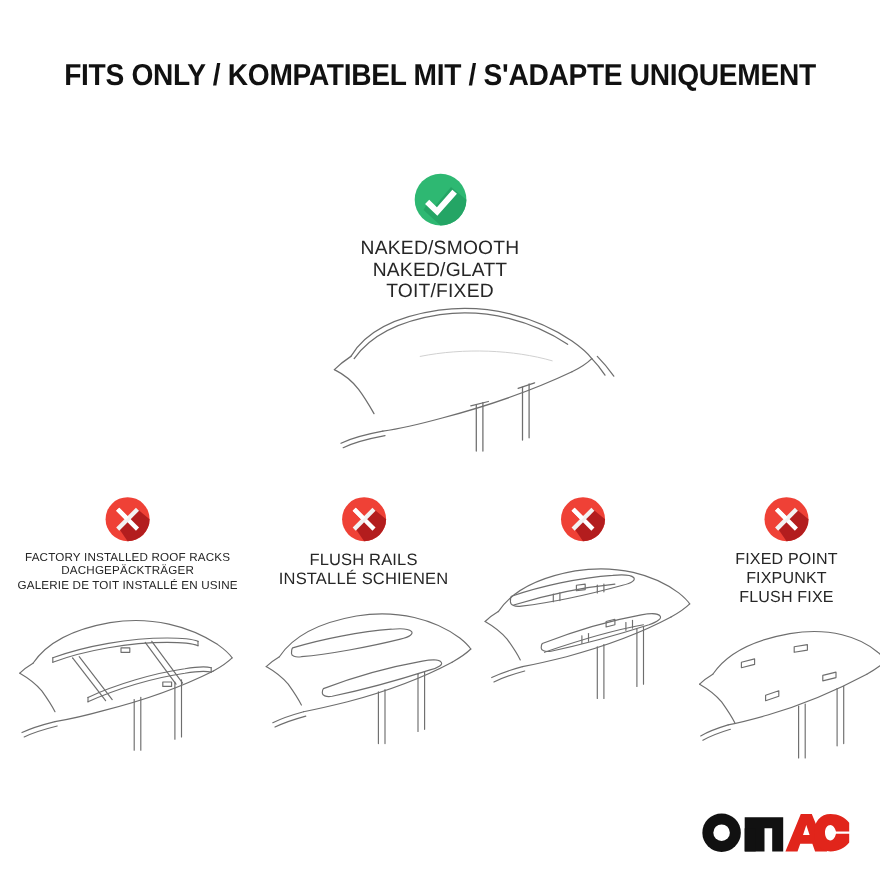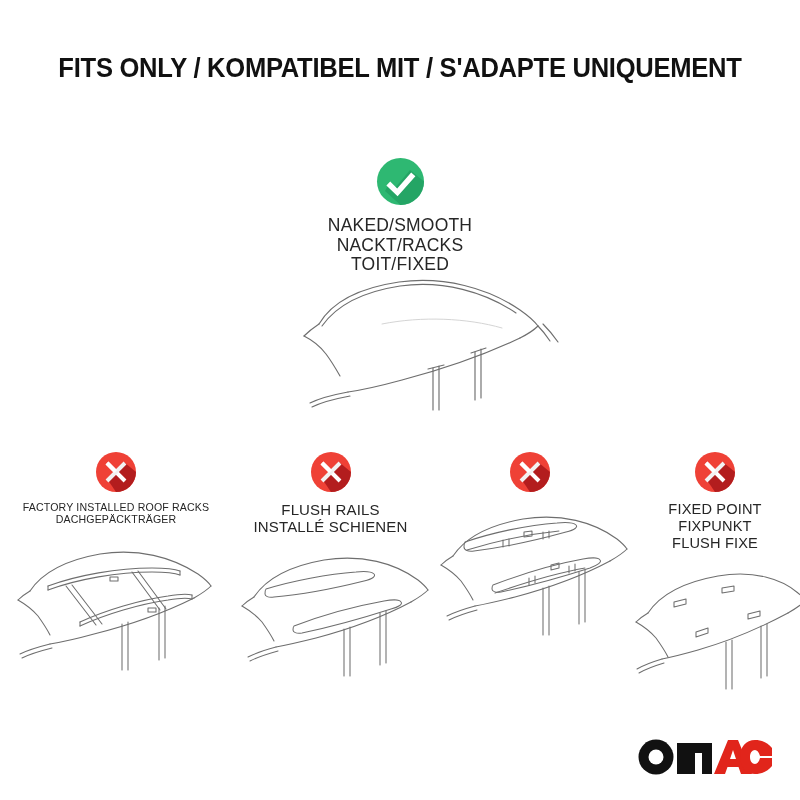--- a/index.html
+++ b/index.html
@@ -129,21 +129,21 @@
   <div class="check-badge">
     <svg width="47" height="47" viewBox="0 0 47 47">
       <circle cx="23.5" cy="23.5" r="23.5" fill="#2eb872"></circle>
       <path d="M23.5 47A23.5 23.5 0 0 0 47 23.5L33 12 18 30 12.5 25 8 33z" fill="#22a163" opacity="0.85"></path>
       <path d="M13.2 23.6 L20.2 30.5 L34.2 14.4 L38.4 18.2 L20.6 38.2 L9.4 27.4 Z" fill="#ffffff"></path>
     </svg>
   </div>
 
   <div class="approved-label">
     <div>NAKED/SMOOTH</div>
-    <div>NACKT/RACKS</div>
+    <div>NAKED/GLATT</div>
     <div>TOIT/FIXED</div>
   </div>
 </div>
 
 <div class="hero-roof">
   <svg width="300" height="140" viewBox="0 0 300 140">
     <g fill="none" stroke="#6e6e6e" stroke-width="1.15" stroke-linejoin="round" stroke-linecap="round">
 
       <path d="M57 52 C70 30 96 16 137 10 C182 4 226 16 258 38 C268 45 273 50 276 54"></path>
 
@@ -184,20 +184,21 @@
         <circle cx="20" cy="20" r="20" fill="#ef4136"></circle>
         <path d="M20 40A20 20 0 0 0 40 20L28.5 10.5 20 19 11.5 27.5 z" fill="#a8171a" opacity="0.85"></path>
         <path d="M12.4 9.6 L30.4 27.6 L27.6 30.4 L9.6 12.4 Z" fill="#ffffff"></path>
         <path d="M27.6 9.6 L30.4 12.4 L12.4 30.4 L9.6 27.6 Z" fill="#f2f2f2"></path>
         <path d="M12.4 9.6 L21 18.2 L18.2 21 L9.6 12.4 Z" fill="#ffffff"></path>
       </svg>
     </div>
     <div class="cell-label">
       <div>FACTORY INSTALLED ROOF RACKS</div>
       <div>DACHGEPÄCKTRÄGER</div>
+      <div>GALERIE DE TOIT INSTALLÉ EN USINE</div>
     </div>
     <div class="cell-art">
       <svg width="232" height="150" viewBox="0 0 232 150">
         <g fill="none" stroke="#6e6e6e" stroke-width="1.05" stroke-linejoin="round" stroke-linecap="round">
           <path d="M30 61 C42 43 66 30 100 24 C138 18 172 27 198 44 C205 49 209 53 211 56"></path>
           <path d="M211 56 C207 60 201 64 194 68"></path>
           <path d="M194 68 C162 84 126 96 94 104 C76 109 62 112 50 114"></path>
           <path d="M30 61 C25 64 21 67 18 70"></path>
           <path d="M18 70 C25 74 32 79 38 86 C43 93 47 99 50 105"></path>
           <path d="M50 114 C38 117 28 120 20 124"></path>

